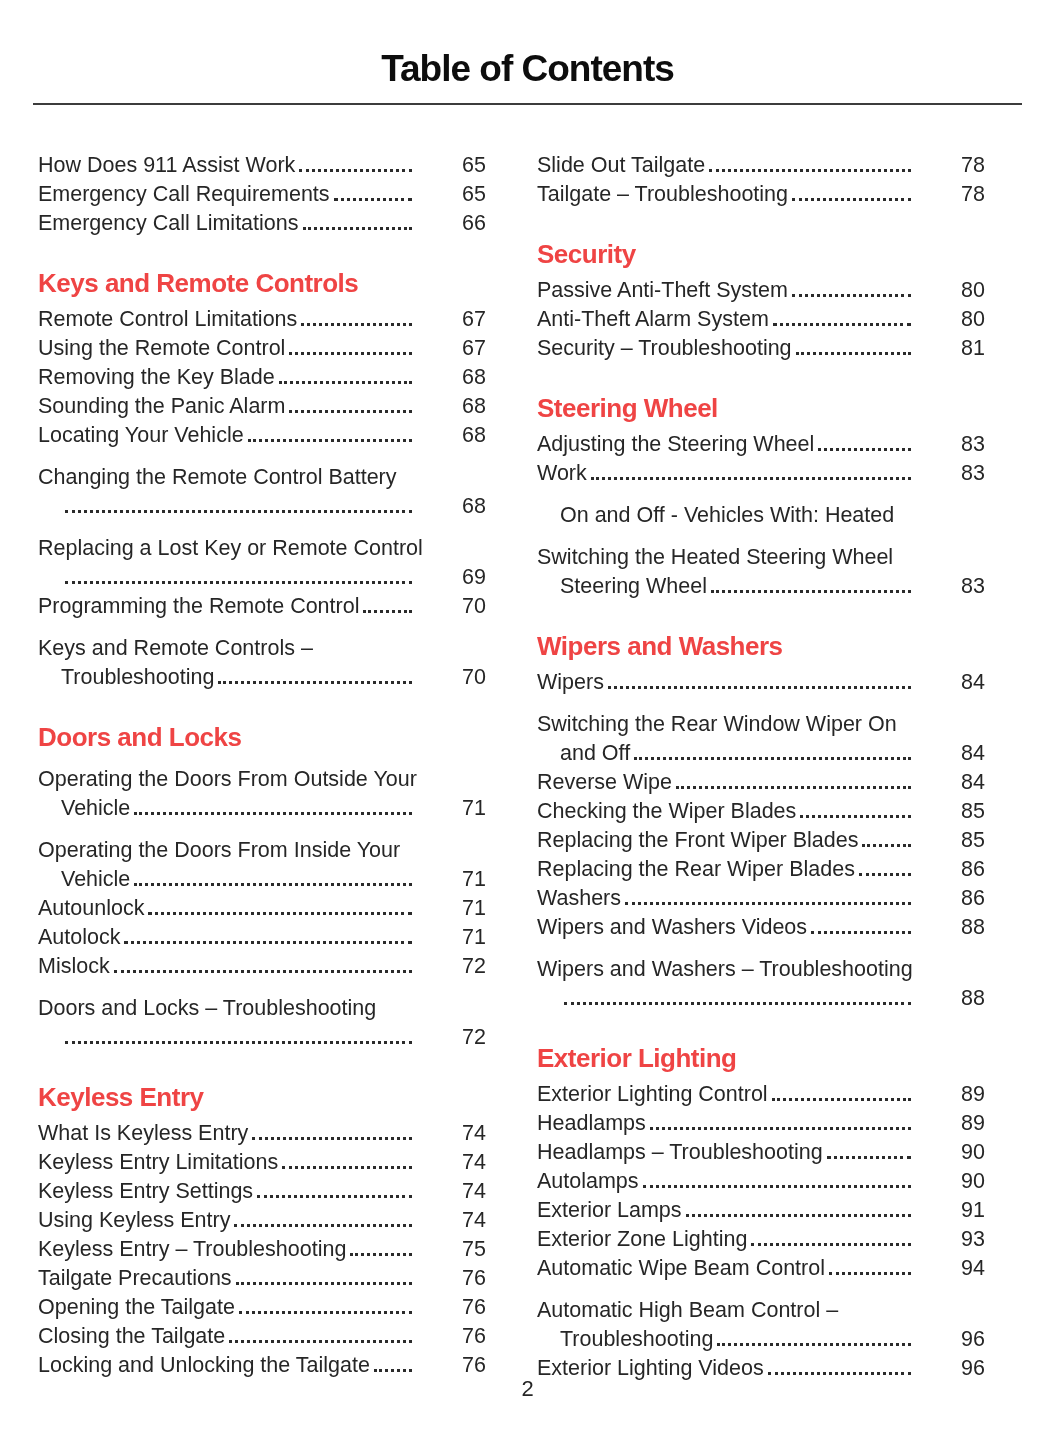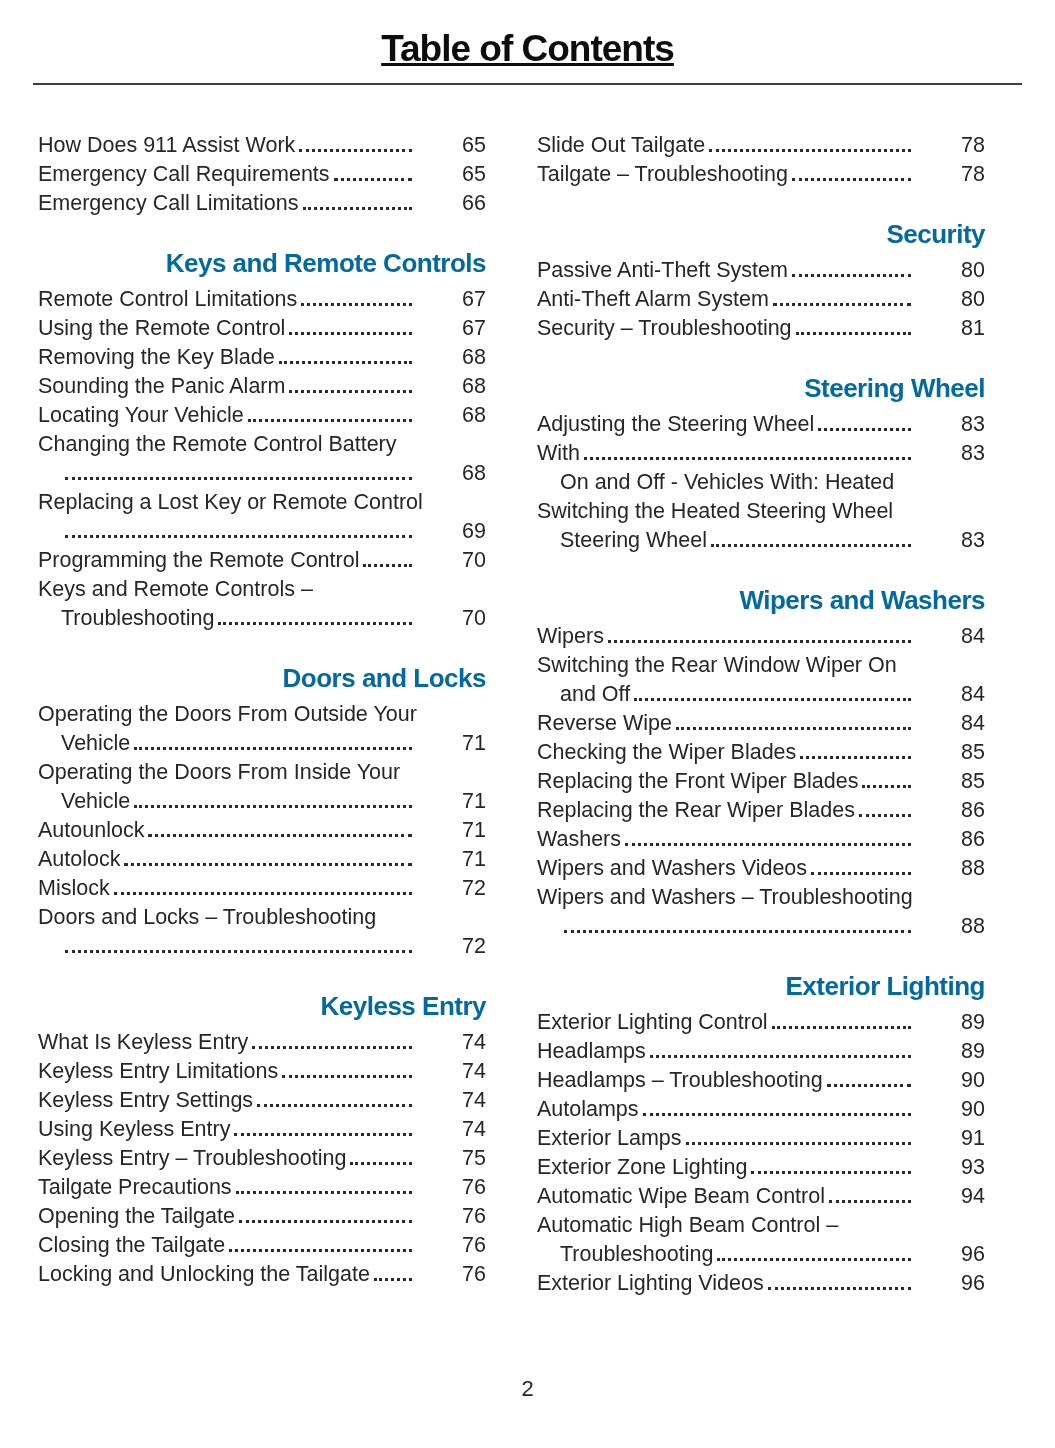--- a/index.html
+++ b/index.html
@@ -10,55 +10,53 @@
   body {
     width: 1055px;
     height: 1448px;
     position: relative;
     overflow: hidden;
     font-family: "Liberation Sans", sans-serif;
     color: #262626;
   }
   .doc-title {
     text-align: center;
-    padding-top: 28px;
+    padding-top: 48px;
     font-size: 37px;
     line-height: 42px;
     font-weight: 800;
     letter-spacing: -1px;
     color: #0d0d0d;
-    text-decoration: underline;
   }
   .title-rule {
     border: none;
     border-top: 2px solid #3c3c3c;
     margin: 13px 33px 0 33px;
   }
   .toc {
     display: flex;
     gap: 51px;
     padding: 46px 70px 0 38px;
   }
   .toc-col { flex: 1; min-width: 0; }
   .sec-heading {
     font-size: 26px;
     line-height: 30px;
     font-weight: 800;
     letter-spacing: -0.5px;
-    color: #0369a1;
+    color: #ef4444;
     margin: 30px 0 7px 0;
-    text-align: right;
   }
   .toc-col > .section:first-child .sec-heading { margin-top: 0; }
   .entry {
     font-size: 21.5px;
     line-height: 29px;
     color: #262626;
   }
-  .pre-line { white-space: nowrap; }
+  .pre-line { white-space: nowrap; margin-top: 13px; }
   .dot-row {
     display: flex;
     align-items: baseline;
   }
   .indent { padding-left: 23px; }
   .last-text { white-space: nowrap; }
   .dots {
     flex: 1 1 auto;
     min-width: 14px;
     border-bottom: 3px dotted #2b2b2b;
@@ -338,21 +336,21 @@
         <div class="sec-heading">Steering Wheel</div>
         <div class="entry">
           <div class="dot-row">
             <span class="last-text">Adjusting the Steering Wheel</span>
             <span class="dots"></span>
             <span class="pg">83</span>
           </div>
         </div>
         <div class="entry">
           <div class="dot-row">
-            <span class="last-text">With</span>
+            <span class="last-text">Work</span>
             <span class="dots"></span>
             <span class="pg">83</span>
           </div>
         </div>
         <div class="entry">
           <div class="pre-line indent">On and Off - Vehicles With: Heated</div>
           <div class="pre-line">Switching the Heated Steering Wheel</div>
           <div class="dot-row indent">
             <span class="last-text">Steering Wheel </span>
             <span class="dots"></span>

